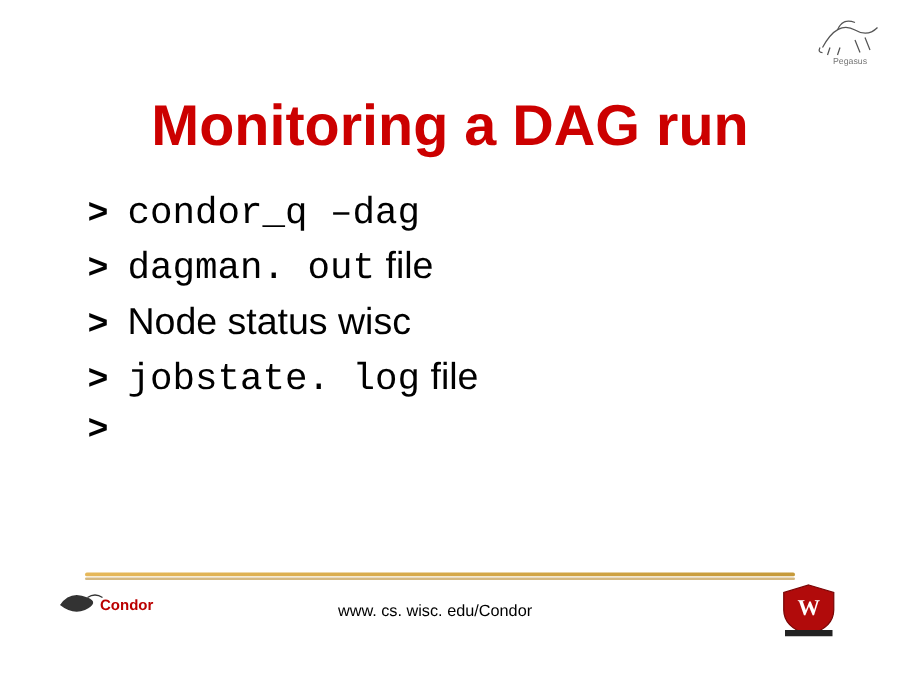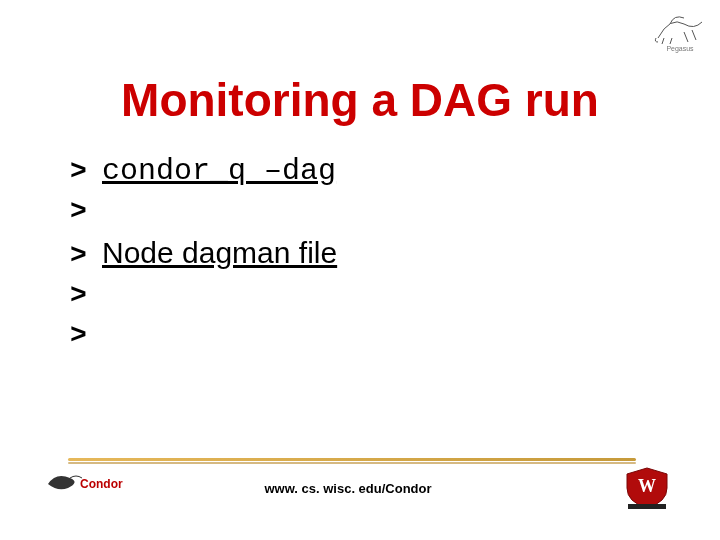--- a/index.html
+++ b/index.html
@@ -47,21 +47,20 @@
   .bullet-mark {
     width: 32px;
     flex: 0 0 32px;
     font-family: "Courier New", monospace;
     font-weight: bold;
     font-size: 28px;
     color: #000;
   }
   .bullet-text {
     font-family: "Comic Sans MS", "Comic Sans", cursive, sans-serif;
-    text-decoration: underline;
   }
   .code-font {
     font-family: "Courier New", monospace;
     font-size: 30px;
   }
   .footer-line {
     position: absolute;
     left: 68px;
     width: 568px;
     bottom: 76px;
@@ -79,21 +78,21 @@
     border-radius: 1px;
   }
   .footer-url {
     position: absolute;
     left: 0;
     width: 696px;
     bottom: 44px;
     text-align: center;
     font-family: Arial, Helvetica, sans-serif;
     font-size: 13px;
-    font-weight: bold;
+    font-weight: normal;
     color: #000;
   }
   
   .logo-pegasus {
     position: absolute;
     top: 8px; right: 10px;
     width: 60px; height: 48px;
     font-size: 7px;
     text-align: center;
     font-family: Arial, sans-serif;
@@ -135,29 +134,31 @@
 
   <div class="content">
 
     <div class="bullet-row">
       <span class="bullet-mark">&gt;</span>
       <span class="bullet-text"><span class="code-font">condor_q –dag</span><span></span></span>
     </div>
 
     <div class="bullet-row">
       <span class="bullet-mark">&gt;</span>
+      <span class="bullet-text"><span class="code-font">dagman. out</span><span> file</span></span>
     </div>
 
     <div class="bullet-row">
       <span class="bullet-mark">&gt;</span>
-      <span class="bullet-text">Node dagman file</span>
+      <span class="bullet-text">Node status wisc</span>
     </div>
 
     <div class="bullet-row">
       <span class="bullet-mark">&gt;</span>
+      <span class="bullet-text"><span class="code-font">jobstate. log</span><span> file</span></span>
     </div>
 
     <div class="bullet-row">
       <span class="bullet-mark">&gt;</span>
     </div>
 
   </div>
 
   <div class="footer-line">
     <div class="l1"></div>

